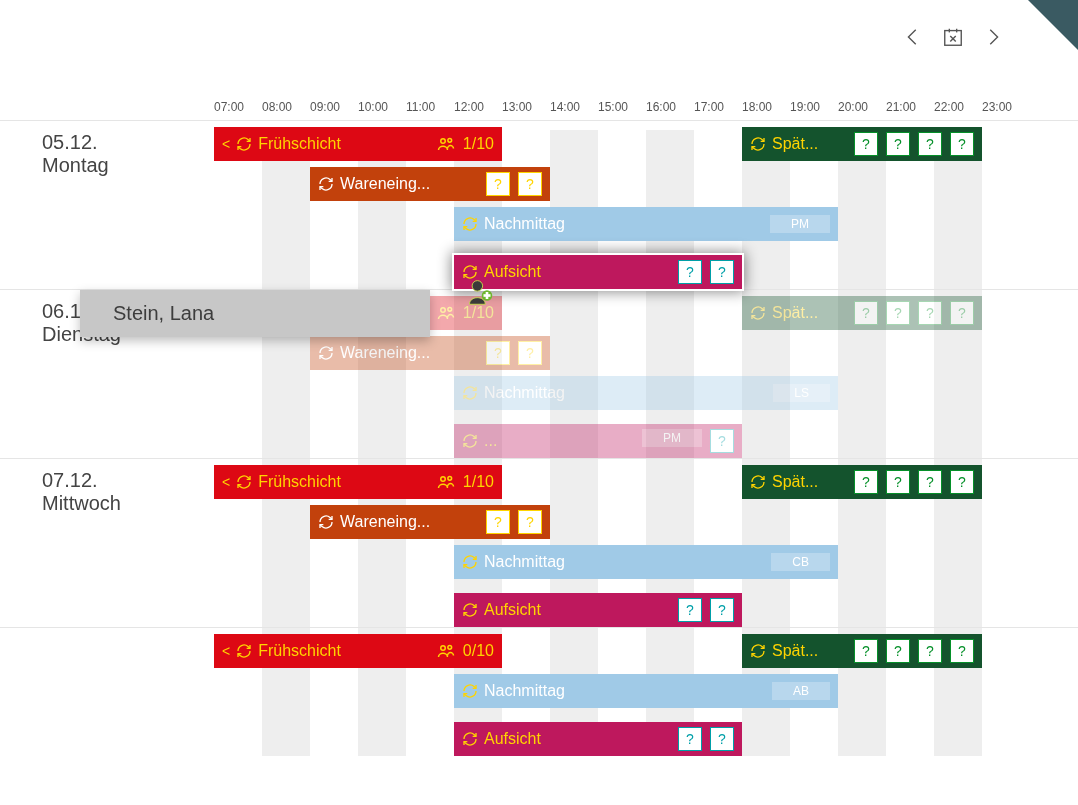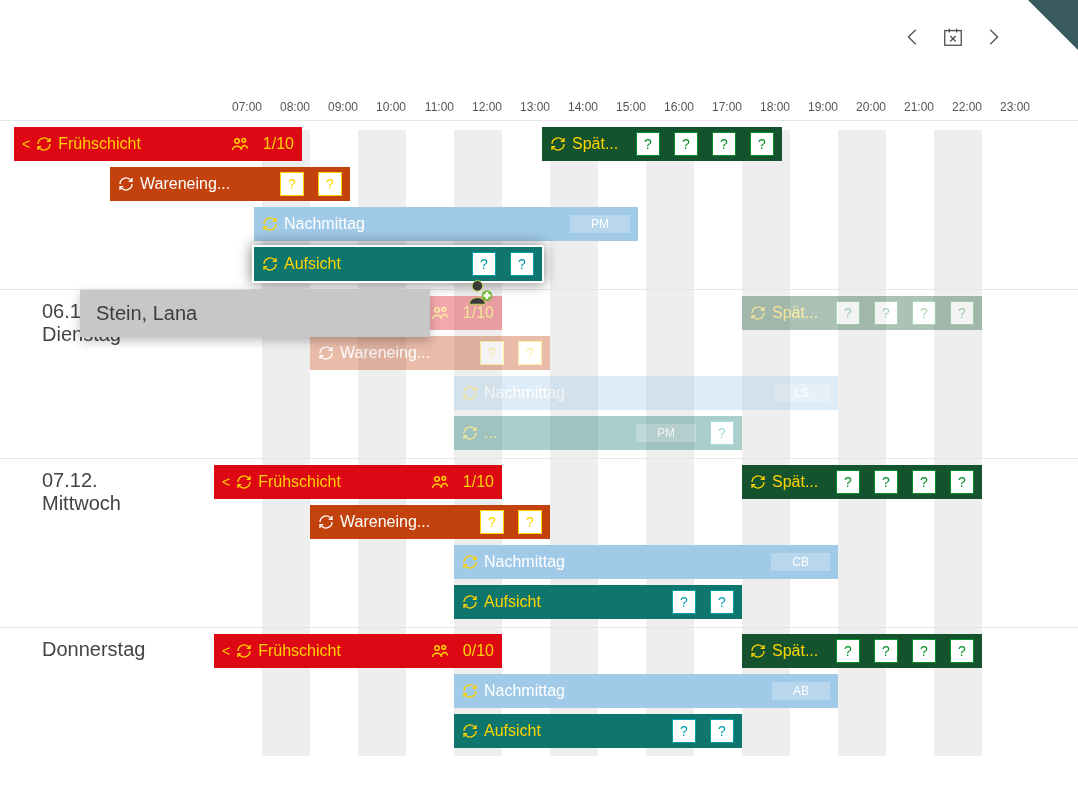--- a/index.html
+++ b/index.html
@@ -9,21 +9,21 @@
 
   .header { display: flex; align-items: center; padding: 24px 32px 10px 32px; }
   .title { font-size: 28px; font-weight: 300; color: #2a6cb4; }
   .nav-btns { margin-left: auto; display: flex; gap: 14px; align-items: center; margin-right: 40px; }
   .nav-btn { width: 26px; height: 26px; display: flex; align-items: center; justify-content: center; cursor: pointer; color: #666; }
   .nav-btn svg { width: 22px; height: 22px; stroke: #555; stroke-width: 1.5; fill: none; }
 
   .schedule { position: relative; margin-top: 40px; }
 
   .timeline-header { display: flex; padding-left: 214px; padding-bottom: 6px; }
-  .hour-label { width: 48px; font-size: 12px; color: #555; text-align: right; }
+  .hour-label { width: 48px; font-size: 12px; color: #555; text-align: left; }
 
   .grid-bg { position: absolute; left: 214px; top: 30px; right: 20px; bottom: 0; display: flex; z-index: 0; }
   .grid-col { width: 48px; height: 100%; }
   .grid-col.shade { background: #eee; }
 
   .days { position: relative; z-index: 1; }
   .day-row { display: flex; border-top: 1px solid #e5e5e5; min-height: 40px; }
   .day-label { width: 200px; padding: 10px 0 10px 42px; }
   .day-date { font-size: 20px; color: #444; font-weight: 400; }
   .day-name { font-size: 20px; color: #444; font-weight: 400; }
@@ -34,44 +34,44 @@
   .shift {
     position: absolute; top: 2px; height: 34px; display: flex; align-items: center;
     padding: 0 8px; font-size: 16px; cursor: pointer; white-space: nowrap; overflow: hidden;
   }
   .shift.faded { opacity: 0.35; }
   .shift.highlight { box-shadow: 0 0 0 2px #fff, 0 0 14px 3px rgba(0,0,0,0.45); z-index: 5; }
 
   .c-red    { background: #dd0814; color: #ffd400; }
   .c-yellow { background: #c2410c; color: #fff; }
   .c-blue   { background: #a0cae7; color: #fff; }
-  .c-teal   { background: #0f766e; color: #ffd400; }
+  .c-teal   { background: #be185d; color: #ffd400; margin-top: 8px; }
   .c-green  { background: #14532d; color: #ffd400; }
 
   .shift-arrow-left { margin-right: 6px; font-size: 14px; }
   .refresh-ic { display:inline-flex; width:16px; height:16px; margin-right:6px; }
   .refresh-ic svg { width:16px; height:16px; }
 
   .shift-text { overflow: hidden; text-overflow: ellipsis; }
 
-  .shift-right { margin-left: auto; display: flex; gap: 14px; align-items: center; padding-left:6px;}
+  .shift-right { margin-left: auto; display: flex; gap: 8px; align-items: flex-start; padding-left:6px;}
   .count-ic { display:inline-flex; width:18px; height:18px; }
   .count-ic svg { width:18px; height:18px; }
   .count-txt { font-size: 16px; }
 
   .q-badge { width: 24px; height: 24px; background: #fff; color: inherit; display:flex; align-items:center; justify-content:center; font-size:14px; }
   .c-teal .q-badge { border: 1px solid #009fa8; color: #009fa8; }
   .c-yellow .q-badge { border: 1px solid #ffd500; color: #ffd500; }
   .c-green .q-badge { border: 1px solid #059029; color: #059029; }
 
   .slot-badge { background: rgba(255,255,255,0.25); color:#fff; font-size:12px; padding: 2px 21px; margin-left:4px; }
 
   .drag-chip {
     position: absolute; left: 80px; top: 290px; z-index: 20;
-    background: #c7c7c7; color: #3d3d3d; font-size: 20px; padding: 12px 16px;
+    background: #c7c7c7; color: #3d3d3d; font-size: 20px; padding: 12px 33px;
     box-shadow: 0 4px 10px rgba(0,0,0,0.25); width: 350px;
   }
   .drag-cursor { position:absolute; left: 466px; top: 278px; z-index: 30; }
   .drag-cursor svg { width: 28px; height: 28px; }
 
 </style>
 </head>
 <body>
 
 <div class="corner-flap"></div>
@@ -134,20 +134,24 @@
       <div class="grid-col"></div>
       <div class="grid-col shade"></div>
       <div class="grid-col"></div>
       <div class="grid-col shade"></div>
       <div class="grid-col"></div>
       <div class="grid-col shade"></div>
       <div class="grid-col"></div>
     </div>
   <div class="days" id="days">
       <div class="day-row">
+        <div class="day-label">
+          <div class="day-date">05.12.</div>
+          <div class="day-name">Montag</div>
+        </div>
         <div class="day-shifts">
           <div class="shift-row">
             <div class="shift c-red" style="left: 14px; width: 288px;">
               <span class="shift-arrow-left">&lt;</span>
               <span class="refresh-ic">
                 <svg viewBox="0 0 24 24" fill="none" stroke="#ffd400" stroke-width="2">
                   <path d="M3 12a9 9 0 0 1 15-6.7L21 8"></path>
                   <path d="M21 3v5h-5"></path>
                   <path d="M21 12a9 9 0 0 1-15 6.7L3 16"></path>
                   <path d="M3 21v-5h5"></path>
@@ -431,21 +435,20 @@
               <span class="shift-right">
                 <span class="q-badge">?</span>
                 <span class="q-badge">?</span>
               </span>
             </div>
           </div>
         </div>
       </div>
       <div class="day-row">
         <div class="day-label">
-          <div class="day-name">Donnerstag</div>
         </div>
         <div class="day-shifts">
           <div class="shift-row">
             <div class="shift c-red" style="left: 14px; width: 288px;">
               <span class="shift-arrow-left">&lt;</span>
               <span class="refresh-ic">
                 <svg viewBox="0 0 24 24" fill="none" stroke="#ffd400" stroke-width="2">
                   <path d="M3 12a9 9 0 0 1 15-6.7L21 8"></path>
                   <path d="M21 3v5h-5"></path>
                   <path d="M21 12a9 9 0 0 1-15 6.7L3 16"></path>

